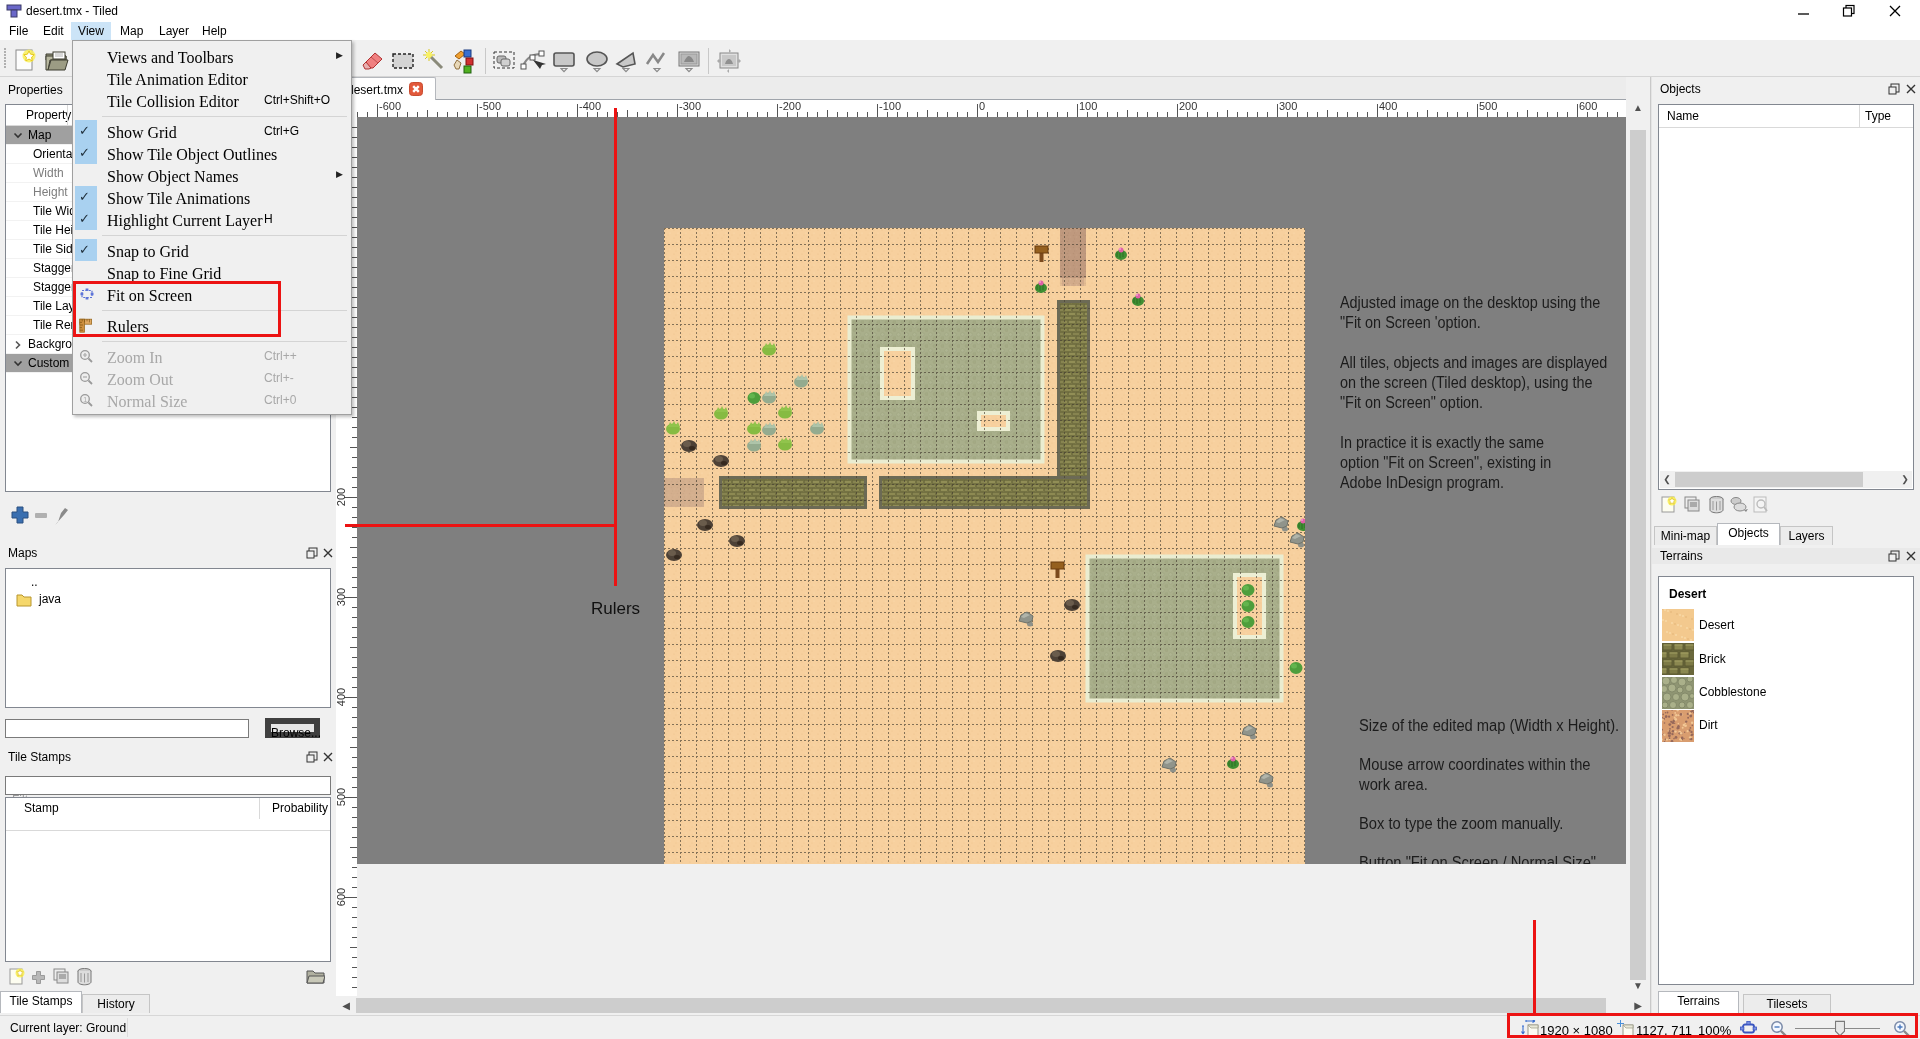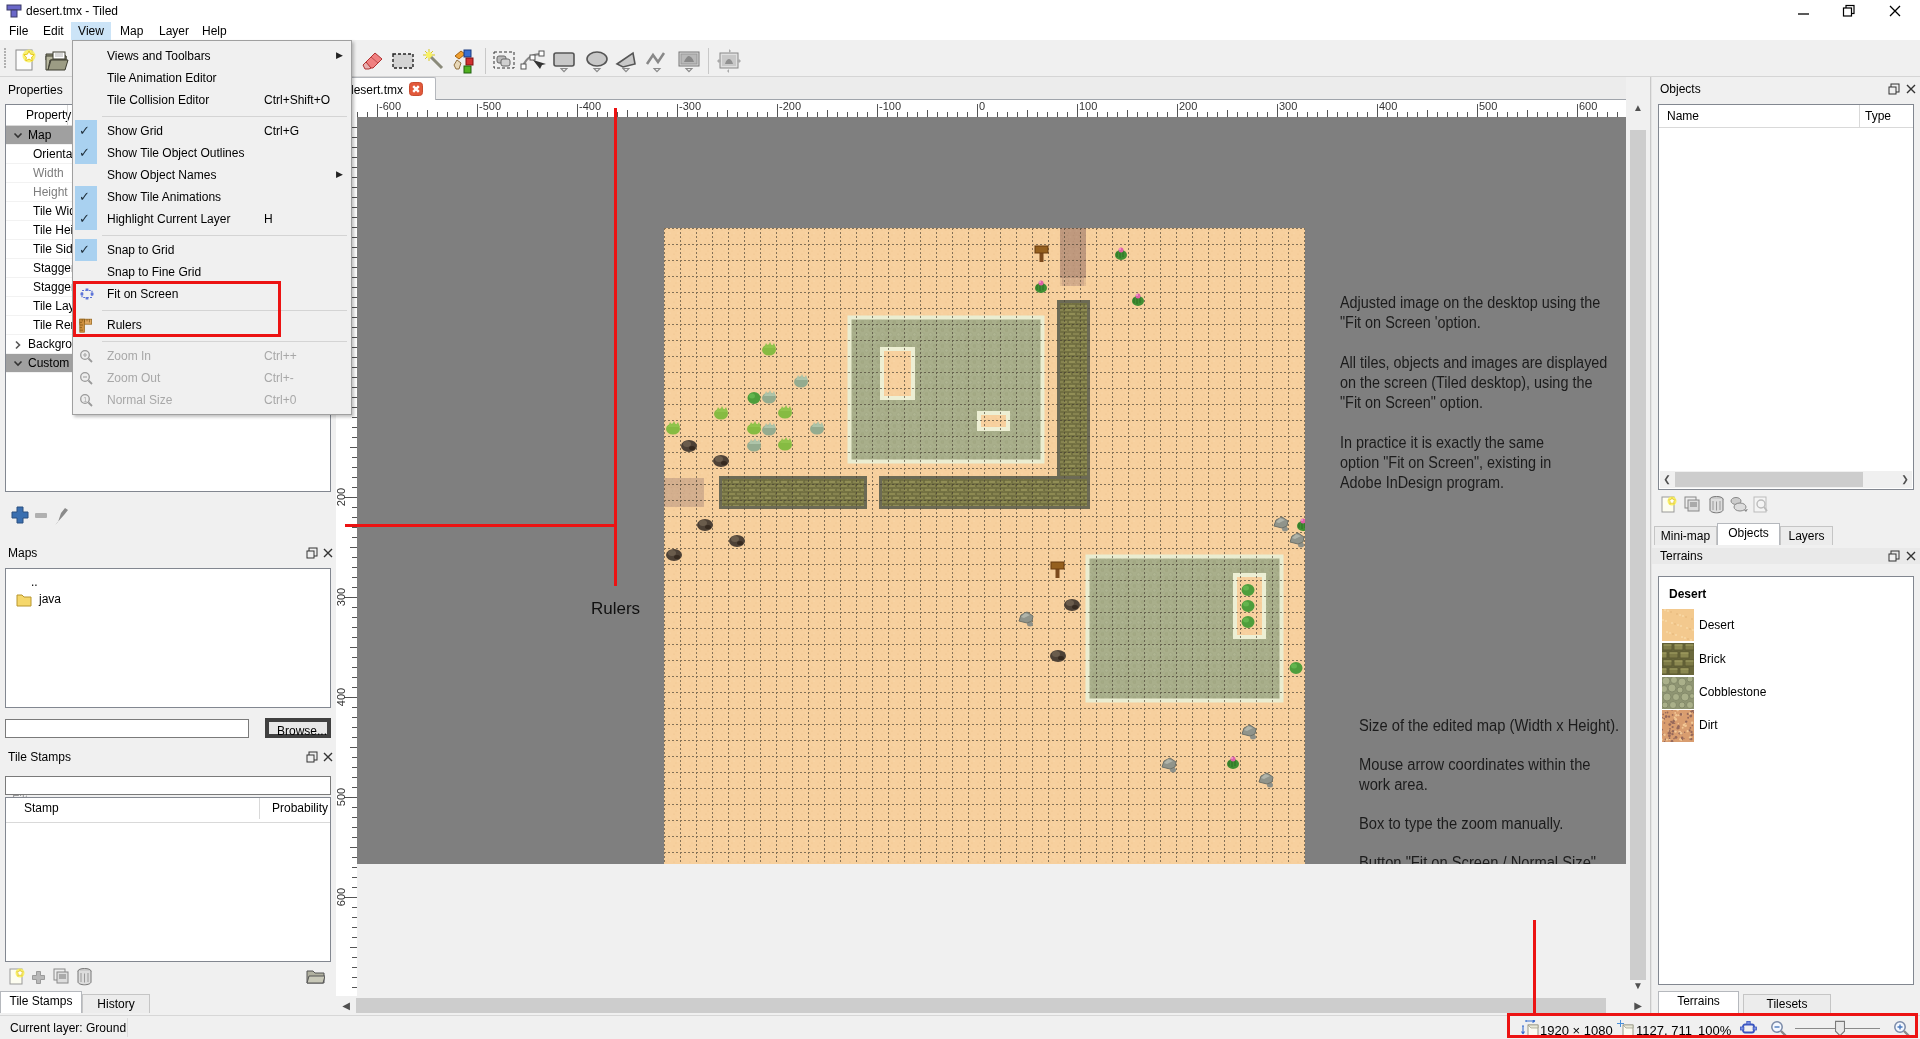--- a/index.html
+++ b/index.html
@@ -40,21 +40,21 @@
 
 .tab { position:absolute; height:19px; line-height:19px; text-align:center; font-size:12px; background:#ececec; border:1px solid #c5c5c5; border-bottom:none; color:#000; }
 .tab.on { background:#ffffff; height:22px; z-index:3; }
 
 
 #statusbar { left:0; top:1015px; width:1920px; height:24px; background:#f0f0f0; border-top:1px solid #d7d7d7; }
 
 
 #viewmenu { left:72px; top:40px; width:280px; height:375px; background:#f0f0f0; border:1px solid #a0a0a0; box-shadow:2px 2px 3px rgba(0,0,0,0.25); z-index:10; }
 .vm { position:absolute; left:1px; height:22px; width:276px; }
-.vm .lbl { position:absolute; left:33px; top:4px; font-size:12px; }
+.vm .lbl { position:absolute; left:33px; top:4px; font-size:16px;font-family:Liberation Serif, serif; }
 .vm .sc { position:absolute; left:190px; top:4px; font-size:12px; }
 .vm .chk { position:absolute; left:1px; top:0; width:22px; height:22px; background:#a9d1f0; }
 .vm .ck { position:absolute; left:5px; top:3px; font-size:13px; color:#20303c; }
 .vm .arr { position:absolute; right:7px; top:5px; font-size:9px; color:#222; }
 .vm.dis .lbl, .vm.dis .sc { color:#a8a8a8; }
 .vmsep { position:absolute; left:29px; width:245px; height:1px; background:#d4d4d4; }
 
 
 .red { position:absolute; background:#ec1313; z-index:20; }
 .redbox { position:absolute; border:3px solid #ec1313; z-index:20; background:transparent; }
@@ -744,37 +744,37 @@
     </svg>
 </div>
 <div class="whitebox" style="left:5px;top:568px;width:326px;height:140px;">
   <div style="position:absolute;left:25px;top:6px;">..</div>
   <svg style="position:absolute;left:10px;top:24px" width="16" height="14" viewBox="0 0 16 14">
       <path d="M1 2h5l2 2h7v9H1z" fill="#f5d76b" stroke="#b8962e"></path>
     </svg>
   <div style="position:absolute;left:33px;top:23px;">java</div>
 </div>
 <div class="whitebox" style="left:5px;top:719px;width:244px;height:19px;border-color:#7a7a7a;"></div>
-<div class="abs" style="left:265px;top:718px;width:66px;height:20px;background:#e7e7e7;border:4px solid #404040;text-align:right;line-height:18px;">Browse...</div>
+<div class="abs" style="left:265px;top:718px;width:55px;height:20px;background:#e7e7e7;border:6px solid #404040;text-align:right;line-height:18px;">Browse...</div>
 
 <div class="dockheader" style="left:0;top:749px;width:336px;">
     <span class="t">Tile Stamps</span>
   <svg style="position:absolute;left:306px;top:2px" width="12" height="12" viewBox="0 0 12 12">
       <rect x="3" y="1" width="8" height="8" fill="none" stroke="#333"></rect>
       <rect x="1" y="4" width="7" height="7" fill="#f0f0f0" stroke="#333"></rect>
     </svg>
   <svg style="position:absolute;left:322px;top:2px" width="12" height="12" viewBox="0 0 12 12">
       <path d="M2 2l8 8M10 2l-8 8" stroke="#333" stroke-width="1.4"></path>
     </svg>
 </div>
 <div class="whitebox" style="left:5px;top:776px;width:326px;height:19px;border-color:#7a7a7a;">
     <span style="position:absolute;left:6px;top:16px;color:#9a9a9a;">Filter</span>
   </div>
 <div class="whitebox" style="left:5px;top:797px;width:326px;height:165px;">
-  <div class="colhead" style="height:25px;line-height:21px;">
+  <div class="colhead" style="height:33px;line-height:21px;">
     <span style="position:absolute;left:18px;">Stamp</span>
     <span style="position:absolute;right:2px;">Probability</span>
     <div style="position:absolute;left:253px;top:0;width:1px;height:21px;background:#d9d9d9;"></div>
   </div>
 </div>
 <span id="stamp-icons"><svg class="abs" style="left:8px;top:967px" width="18" height="19" viewBox="0 0 18 19">
       <rect x="2" y="2" width="12" height="15" fill="#fdfdf0" stroke="#999"></rect>
       <circle cx="12" cy="6" r="4.5" fill="#f8ef5a" opacity="0.9"></circle>
       <path d="M12 2.5l1 2.2 2.4.3-1.8 1.7.5 2.4-2.1-1.2-2.1 1.2.5-2.4-1.8-1.7 2.4-.3z" fill="#fff" stroke="#e0c020" stroke-width="0.7"></path>
     </svg><svg class="abs" style="left:30px;top:967px" width="16" height="19" viewBox="0 0 16 19">

